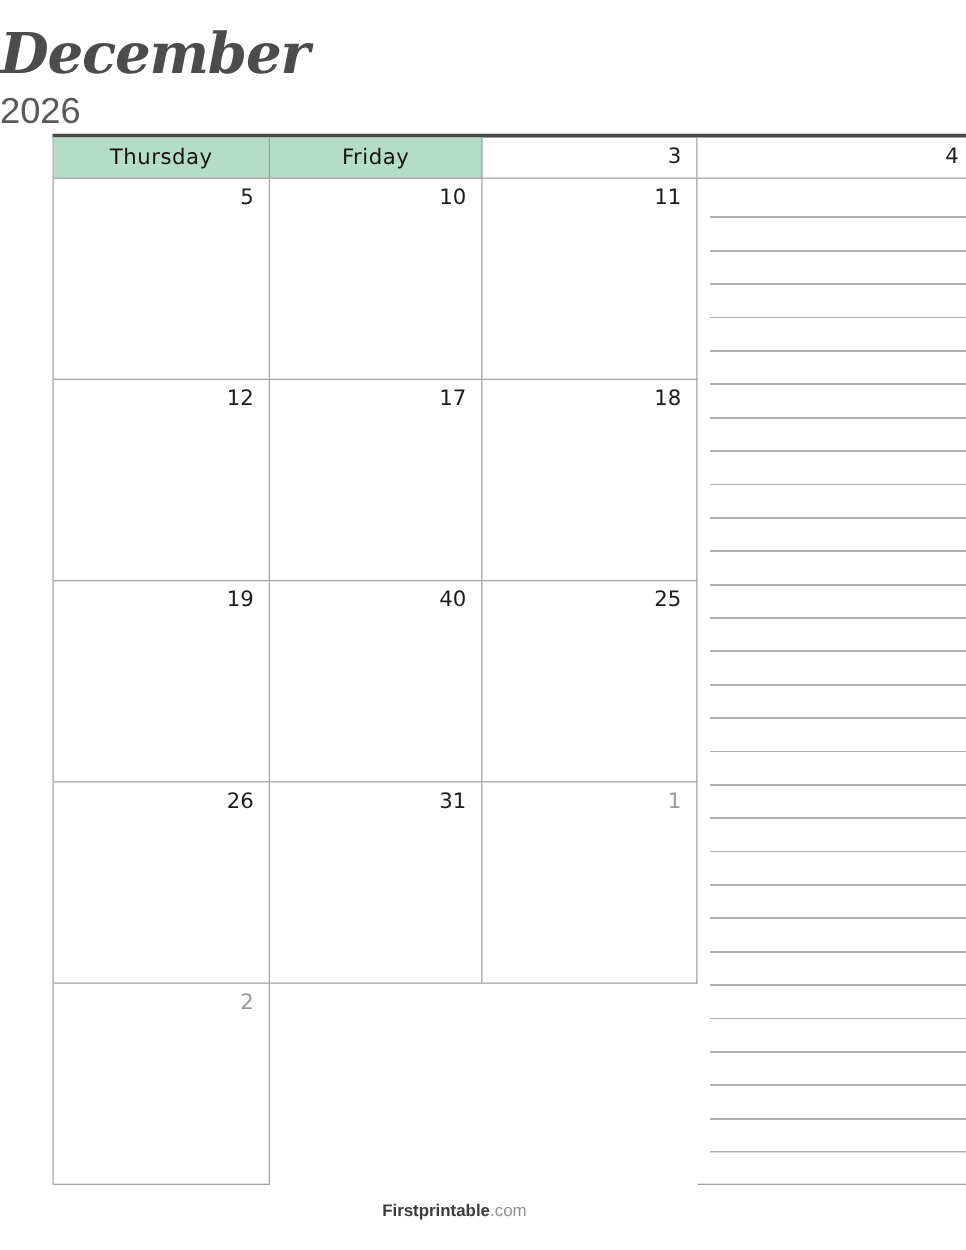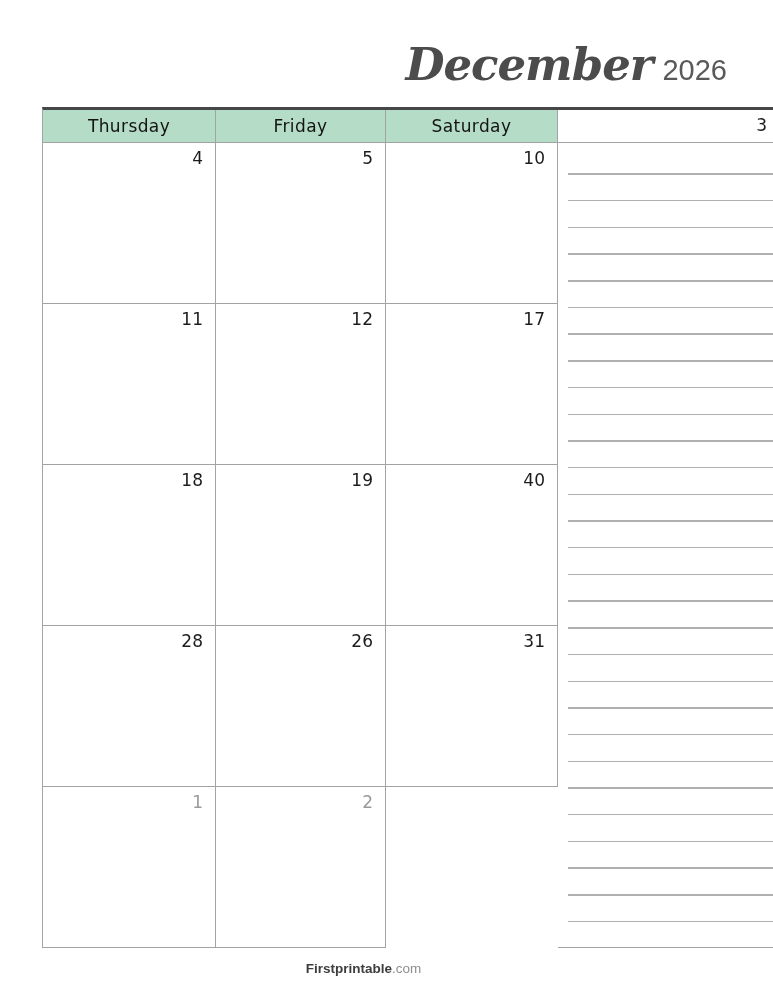--- a/index.html
+++ b/index.html
@@ -8,21 +8,21 @@
     --top-border: #474747;
     --cell-border: #a3a3a3;
     --note-line: #b0b0b0;
     --date-text: #1c1c1c;
     --muted-date-text: #9a9a9a;
     --title-text: #4c4c4c;
     --year-text: #595959;
     --brand-text: #3d3d3d;
     --brand-suffix-text: #8f8f8f;
   }
-  * { margin: 0; padding: 0; box-sizing: border-box; }
+  * { margin: 0; padding: 0; box-sizing: border-box; flex-direction: column; }
   html, body { background: #ffffff; }
   body {
     width: 773px;
     height: 1000px;
     font-family: "Liberation Sans", sans-serif;
     position: relative;
     overflow: hidden;
   }
   .title-row {
     margin: 42px 46px 0 0;
@@ -116,40 +116,39 @@
 <body>
 
 <div class="title-row">
   <span class="month-title">December</span>
   <span class="year-label">2026</span>
 </div>
 
 <div class="calendar">
   <div class="hcell sep">Thursday</div>
   <div class="hcell sep">Friday</div>
-  <div class="hcell sep">Saturday</div>
 
   <div class="notes-cell">
     <div class="notes-lines"></div>
   </div>
 
   <div class="day-cell">3</div>
   <div class="day-cell">4</div>
   <div class="day-cell">5</div>
 
   <div class="day-cell">10</div>
   <div class="day-cell">11</div>
   <div class="day-cell">12</div>
 
   <div class="day-cell">17</div>
   <div class="day-cell">18</div>
   <div class="day-cell">19</div>
 
   <div class="day-cell">40</div>
-  <div class="day-cell">28</div>
+  <div class="day-cell">25</div>
   <div class="day-cell">26</div>
 
   <div class="day-cell">31</div>
   <div class="day-cell muted">1</div>
   <div class="day-cell muted">2</div>
 </div>
 
 <div class="footer">
   <span class="brand">Firstprintable</span><span>.com</span>
 </div>

